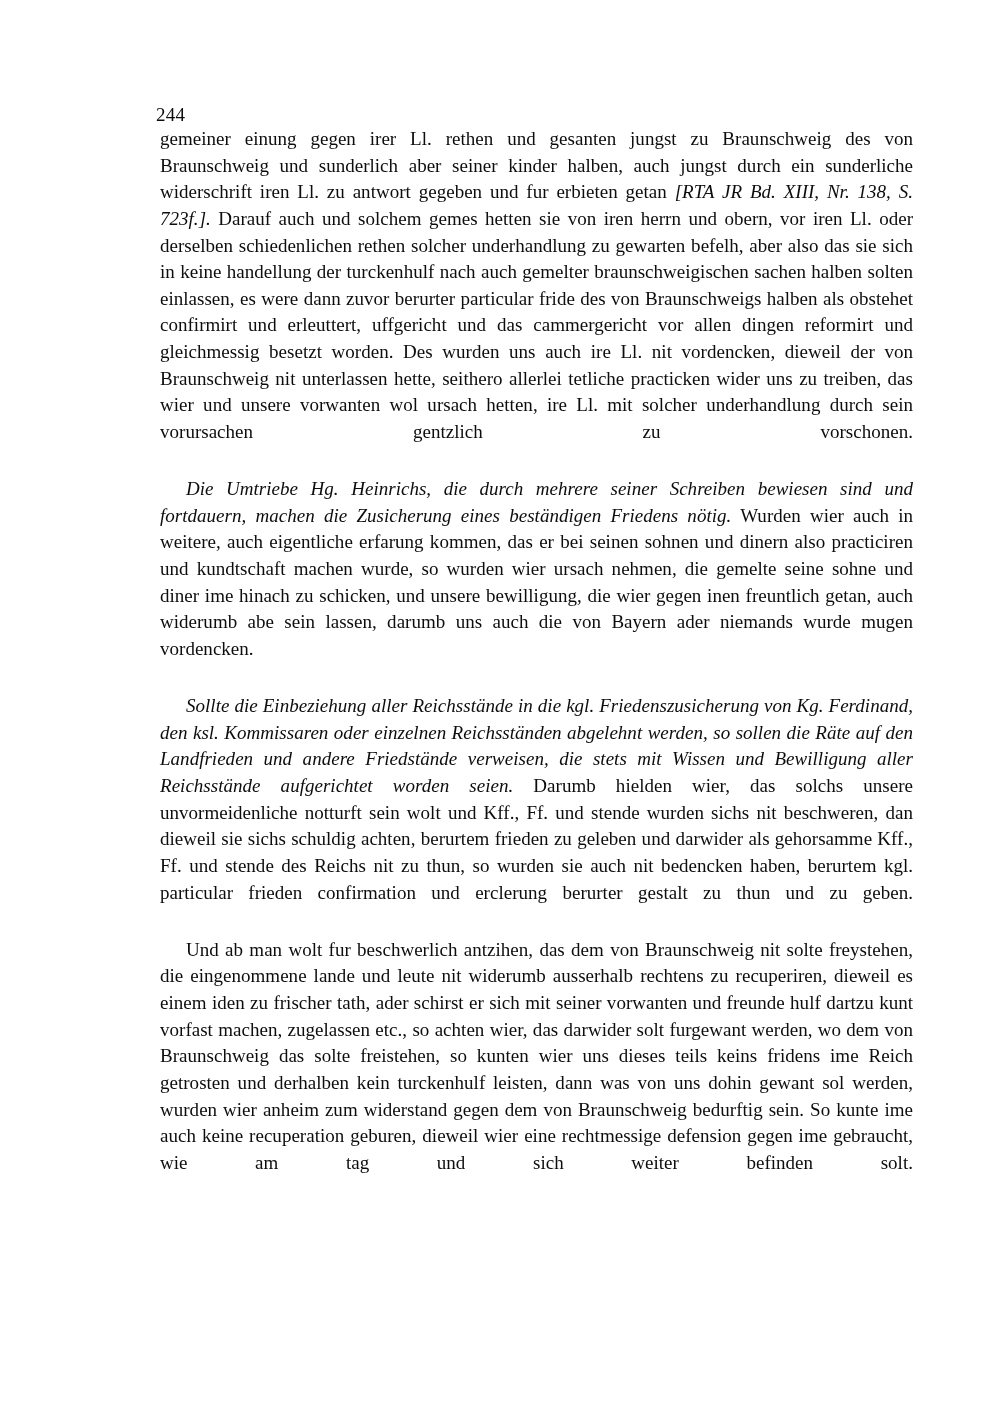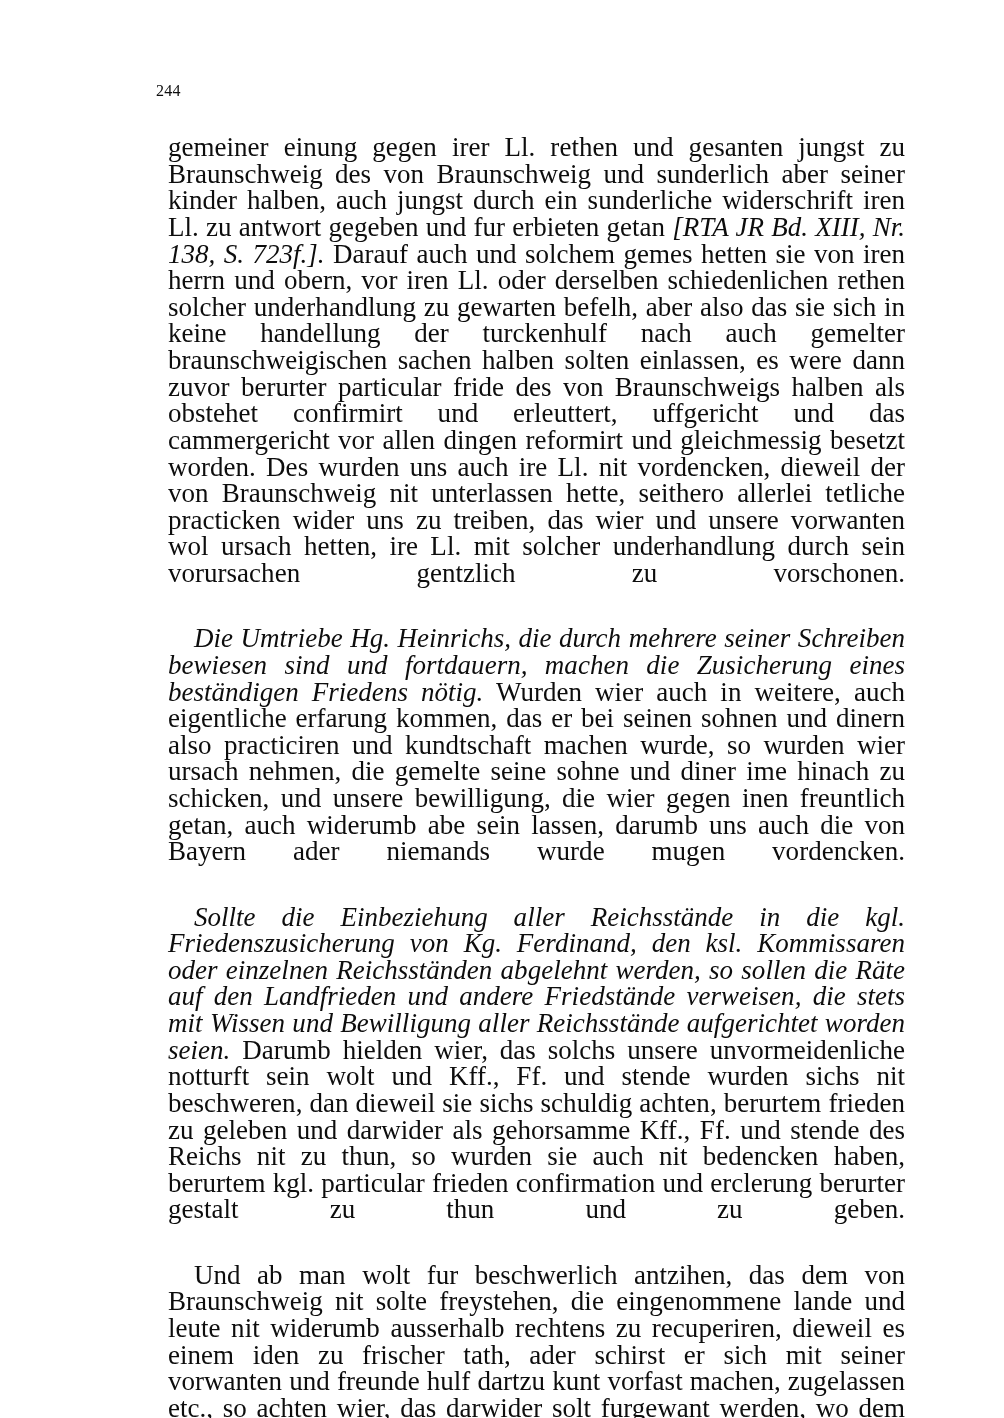--- a/index.html
+++ b/index.html
@@ -19,39 +19,40 @@
   .running-head {
     position: absolute;
     top: 78px;
     left: 156px;
     width: 760px;
     height: 26px;
     display: flex;
     align-items: baseline;
   }
   .folio {
-    font-size: 16px;
+    font-size: 19px;
     line-height: 26px;
     letter-spacing: 0.2px;
+    margin-top: 24px;
   }
   .head-title {
     font-size: 19px;
     line-height: 26px;
     margin-left: 64px;
     letter-spacing: 0.15px;
   }
   .body {
     position: absolute;
     top: 122px;
     left: 156px;
     width: 761px;
   }
   p {
-    margin: 12px;
-    font-size: 27px;
+    margin: 4px;
+    font-size: 19px;
     line-height: 26.62px;
     text-align: justify;
     text-justify: inter-word;
     hyphens: none;
     -webkit-hyphens: none;
     letter-spacing: 0.02px;
     word-spacing: 0.1px;
   }
   p.indent {
     text-indent: 26px;

